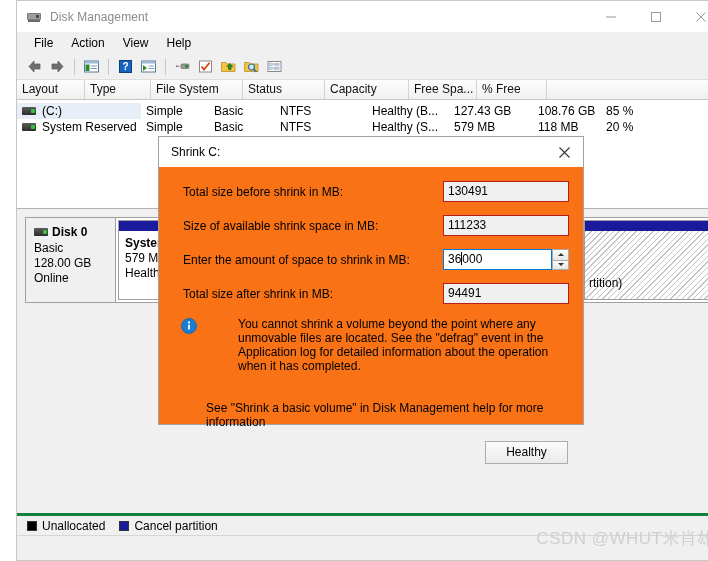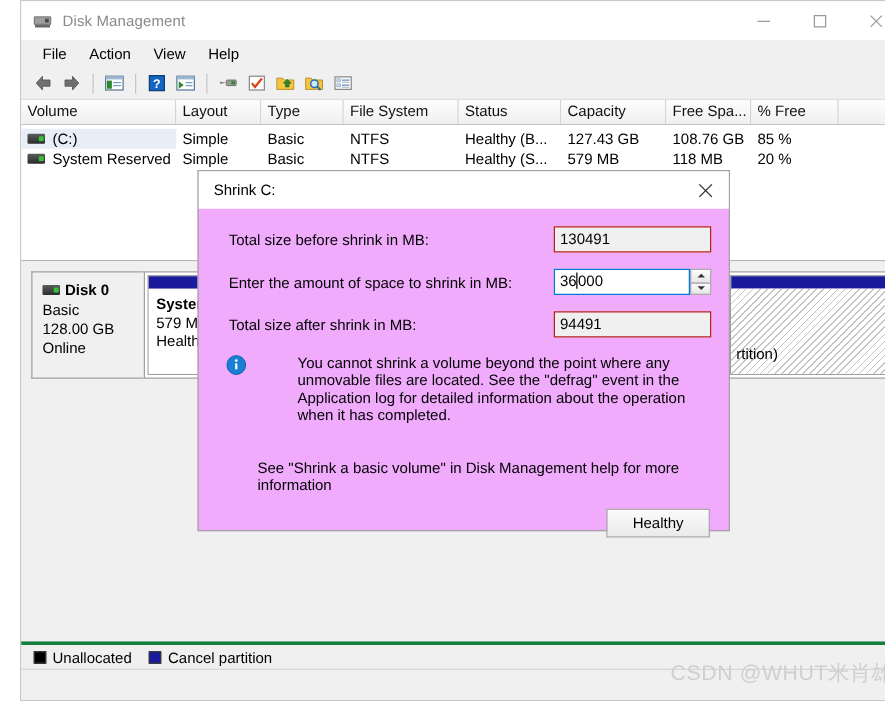--- a/index.html
+++ b/index.html
@@ -300,21 +300,21 @@
     pointer-events: none;
   }
 
   
   #shrink-dialog {
     position: absolute;
     left: 141px;
     top: 135px;
     width: 426px;
     height: 289px;
-    background: #f0abfc;
+    background: #f97316;
     border: 1px solid #a2a2a2;
     box-sizing: border-box;
     box-shadow: 0 0 0 0 rgba(0,0,0,0);
     display: flex;
     flex-direction: column;
   }
   #dlg-title {
     height: 30px;
     background: #ffffff;
     display: flex;
@@ -568,21 +568,20 @@
         <line x1="7.5" y1="5" x2="13.5" y2="5" stroke="#6a8ab0" stroke-width="1"></line>
         <line x1="7.5" y1="6.8" x2="13.5" y2="6.8" stroke="#9ab0c8" stroke-width="0.8"></line>
         <line x1="7.5" y1="9" x2="13.5" y2="9" stroke="#6a8ab0" stroke-width="1"></line>
         <line x1="7.5" y1="10.8" x2="13.5" y2="10.8" stroke="#9ab0c8" stroke-width="0.8"></line>
       </svg>
     </div>
   </div>
 
   <div id="volume-panel">
     <div id="vol-header">
-      <div class="vh" style="width:124px">Volume</div>
       <div class="vh" style="width:68px">Layout</div>
       <div class="vh" style="width:66px">Type</div>
       <div class="vh" style="width:92px">File System</div>
       <div class="vh" style="width:82px">Status</div>
       <div class="vh" style="width:84px">Capacity</div>
       <div class="vh" style="width:68px">Free Spa...</div>
       <div class="vh" style="width:70px">% Free</div>
       <div class="vh" style="flex:1 1 auto"></div>
     </div>
 
@@ -686,20 +685,24 @@
       </div>
     </div>
 
     <div id="dlg-body">
 
       <div class="frow">
         <div class="flabel">Total size before shrink in MB:</div>
         <div class="fvalue">130491</div>
       </div>
 
+      <div class="frow">
+        <div class="flabel">Size of available shrink space in MB:</div>
+        <div class="fvalue">111233</div>
+      </div>
 
       <div class="frow">
         <div class="flabel">Enter the amount of space to shrink in MB:</div>
         <div class="fvalue editable"><span>36</span><span class="caret"></span><span>000</span></div>
         <div class="spinner">
           <div class="spin-btn top">
               <span class="spin-arrow up"></span>
             </div>
           <div class="spin-btn">
               <span class="spin-arrow down"></span>

